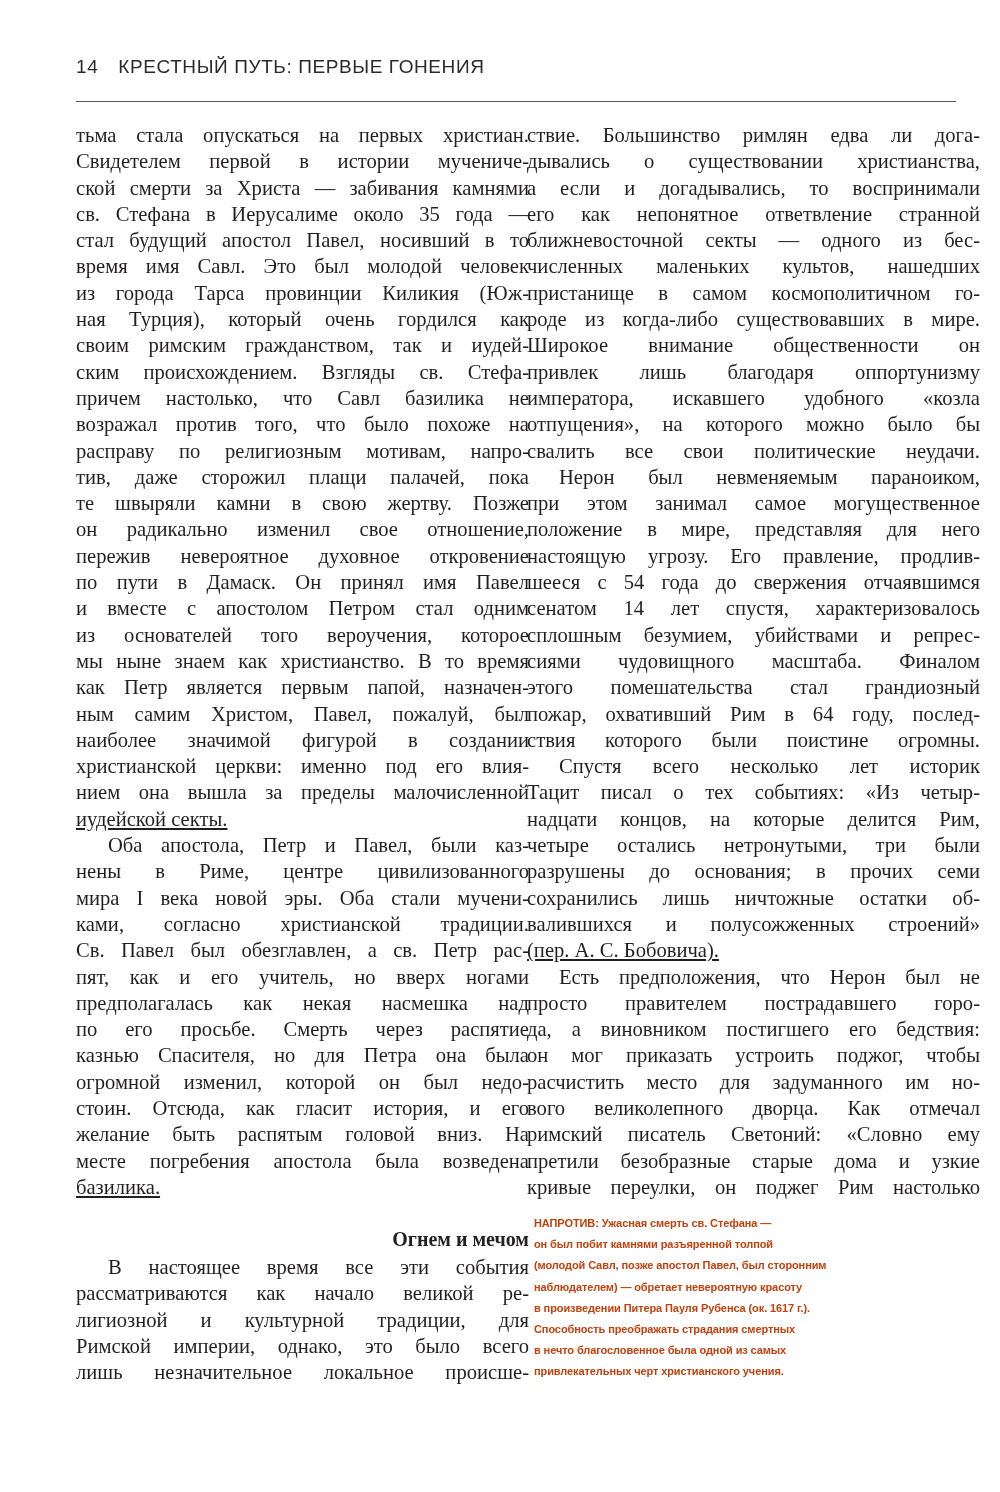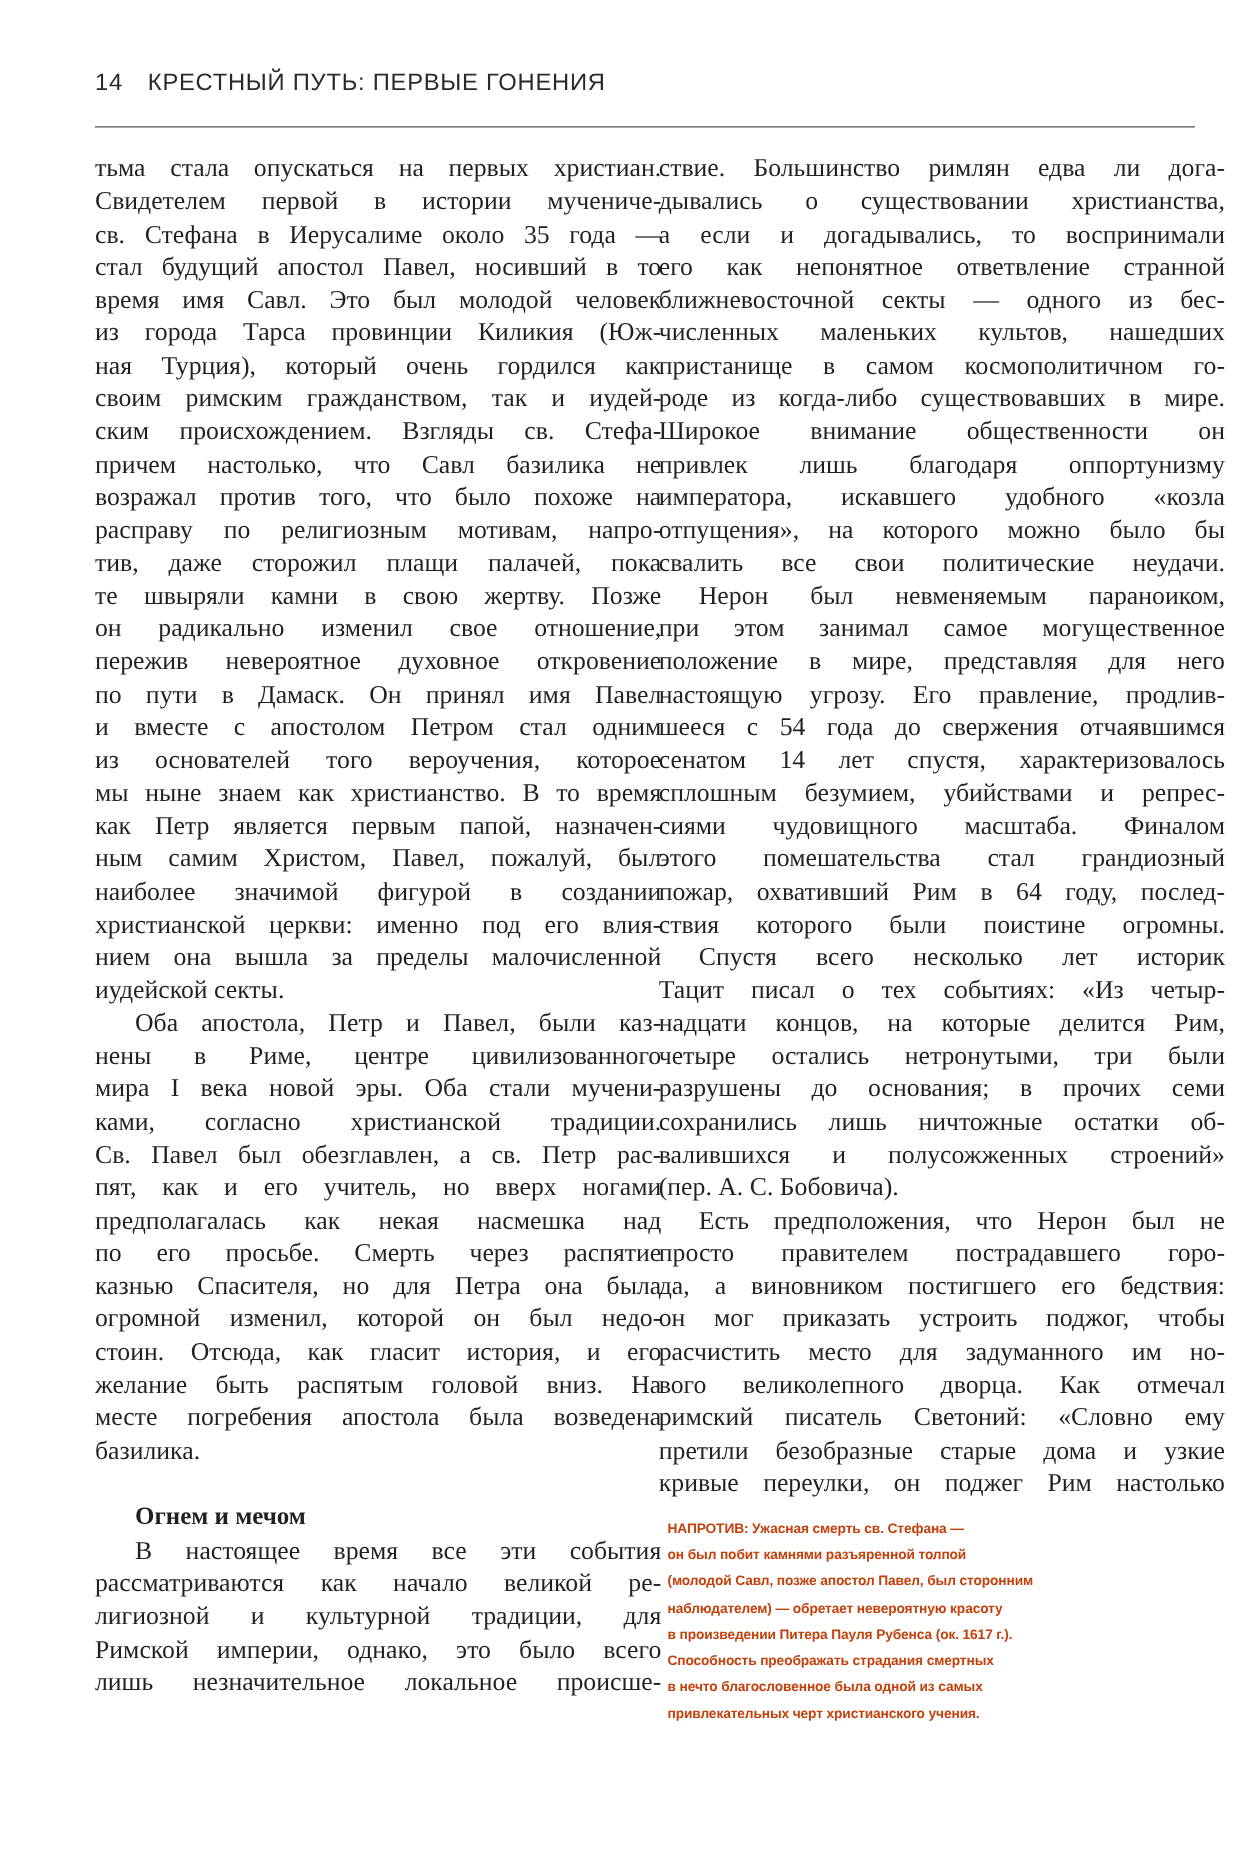--- a/index.html
+++ b/index.html
@@ -15,24 +15,24 @@
     border-top: 1.5px solid #555;
   }
   .col {
     position: absolute; top: 122px; width: 453px;
     font-family: "Liberation Serif", serif; font-size: 20.6px; line-height: 26.3px;
     color: #231f20;
   }
   .col.left { left: 76px; }
   .col.right { left: 527px; }
   .line { white-space: nowrap; text-align: justify; text-align-last: justify; display: block; height: 26.3px; }
-  .line.last { text-align-last: left; }
+  .line.last { text-align-last: left; text-decoration: underline; }
   .line.indent { padding-left: 32px; }
   .heading {
-    font-weight: bold; font-size: 20px; margin-top: 26px; padding-left: 32px; display: block; height: 28px;
+    font-weight: bold; font-size: 20px; margin-top: 26px; padding-left: 32px; display: block; height: 28px; text-align: right;
   }
   .caption {
     position: absolute; left: 534px; top: 1213px; width: 400px;
     font-family: "Liberation Sans", sans-serif; font-weight: bold; font-size: 11px; line-height: 21.2px;
     color: #c2410c; letter-spacing: -0.1px;
   }
   .caption .cline { display: block; white-space: nowrap; }
   .caption .lead { font-weight: bold; }
 </style>
 </head>
@@ -41,20 +41,21 @@
 <div class="header">
   <span class="num">14</span>
   <span>КРЕСТНЫЙ ПУТЬ: ПЕРВЫЕ ГОНЕНИЯ</span>
 </div>
 <div class="rule"></div>
 
 <div class="col left">
   <div id="l-p1">
       <span class="line">тьма стала опускаться на первых христиан.</span>
       <span class="line">Свидетелем первой в истории мучениче-</span>
+      <span class="line">ской смерти за Христа — забивания камнями</span>
       <span class="line">св. Стефана в Иерусалиме около 35 года —</span>
       <span class="line">стал будущий апостол Павел, носивший в то</span>
       <span class="line">время имя Савл. Это был молодой человек</span>
       <span class="line">из города Тарса провинции Киликия (Юж-</span>
       <span class="line">ная Турция), который очень гордился как</span>
       <span class="line">своим римским гражданством, так и иудей-</span>
       <span class="line">ским происхождением. Взгляды св. Стефа-</span>
       <span class="line">причем настолько, что Савл базилика не</span>
       <span class="line">возражал против того, что было похоже на</span>
       <span class="line">расправу по религиозным мотивам, напро-</span>

